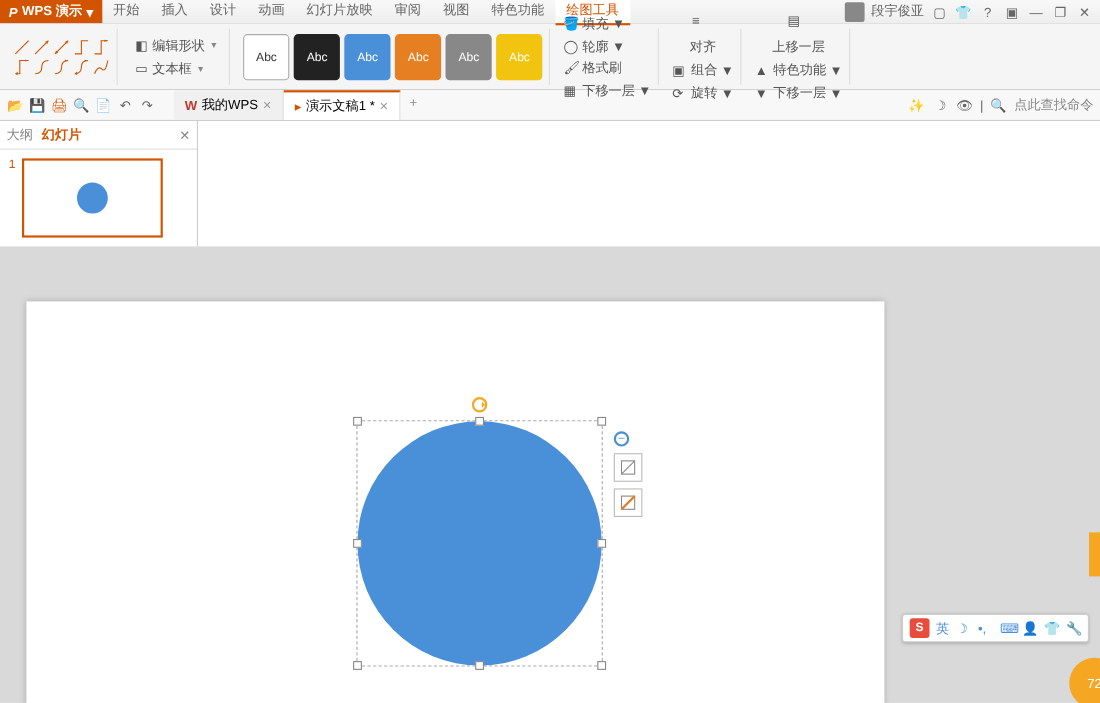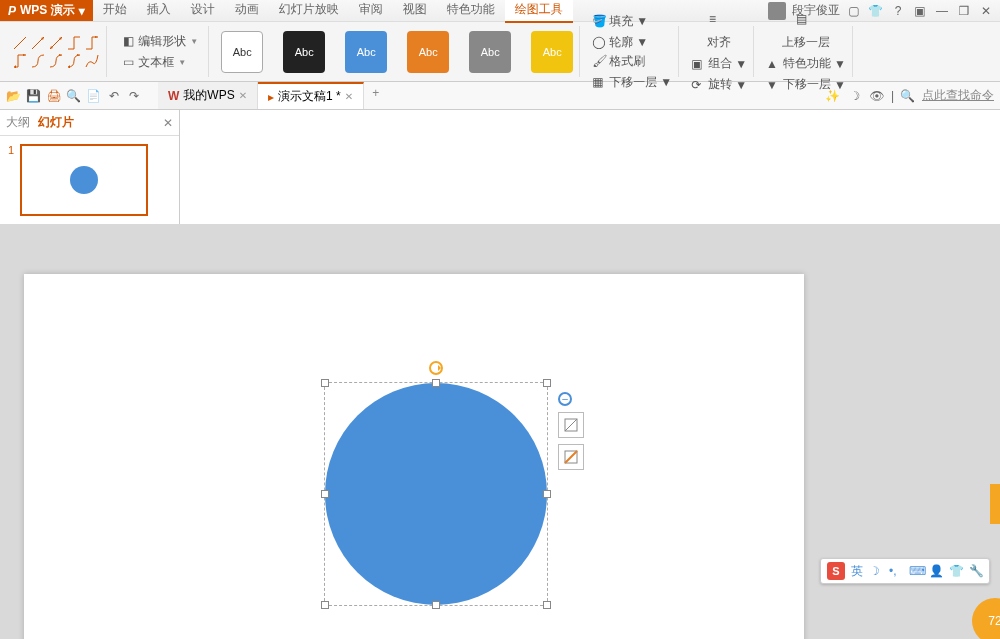--- a/index.html
+++ b/index.html
@@ -18,40 +18,40 @@
 .win-btn { width: 16px; height: 16px; display: flex; align-items: center; justify-content: center; color: #666; cursor: pointer; }
 
 
 .ribbon { height: 60px; background: #f5f5f5; border-bottom: 1px solid #ccc; display: flex; align-items: center; padding: 4px 6px; gap: 6px; }
 .ribbon-group { display: flex; flex-direction: column; gap: 2px; padding: 0 6px; height: 100%; justify-content: center; border-right: 1px solid #ddd; }
 .lines-grid { display: grid; grid-template-columns: repeat(5,16px); grid-template-rows: repeat(2,16px); gap: 2px; }
 .line-cell { width:16px; height:16px; border:1px solid transparent; display:flex; align-items:center; justify-content:center; color:#d25400; }
 .line-cell svg { width:14px; height:14px; }
 .dropdown-btn { display:flex; align-items:center; gap:4px; color:#555; padding:1px 4px; cursor:pointer; }
 .dropdown-btn .caret { font-size:8px; color:#888; }
-.shape-styles { display:flex; gap:20px; }
+.shape-styles { display:flex; gap:4px; }
 .shape-style { width:42px; height:42px; border-radius:4px; display:flex; align-items:center; justify-content:center; color:#fff; font-size:11px; cursor:pointer; }
 .s1{background:#fff;border:1px solid #aaa;color:#333}.s2{background:#222}.s3{background:#4a90d9}.s4{background:#e67e22}.s5{background:#888}.s6{background:#f1c40f}
 .ribbon-col { display:flex; flex-direction:column; gap:4px; }
 .ribbon-item { display:flex; align-items:center; gap:3px; color:#555; cursor:pointer; white-space:nowrap; }
 .ribbon-item .ico { width:14px; height:14px; display:inline-block; }
 .big-btn { display:flex; flex-direction:column; align-items:center; justify-content:center; gap:2px; padding:2px 6px; color:#555; cursor:pointer; }
 .big-btn .ico { width:20px; height:20px; }
 
 
 .qa-bar { height: 28px; background: #f8f8f8; border-bottom: 1px solid #ccc; display:flex; align-items:center; padding:0 6px; gap:6px; }
 .qa-icons { display:flex; gap:4px; }
 .qa-icon { width:16px; height:16px; display:flex; align-items:center; justify-content:center; cursor:pointer; }
 .doc-tabs { display:flex; gap:0; margin-left:10px; }
 .doc-tab { display:flex; align-items:center; gap:4px; padding:4px 10px; border-right:1px solid #ddd; background:#f0f0f0; cursor:pointer; }
 .doc-tab.active { background:#fff; border-top:2px solid #d25400; }
 .doc-tab .close-x { color:#999; font-size:10px; }
 .add-tab { padding:4px 8px; color:#888; cursor:pointer; }
 .qa-right { margin-left:auto; display:flex; align-items:center; gap:6px; color:#666; }
-.search-hint { color:#888;text-decoration:underline; }
+.search-hint { color:#888; }
 
 
 .main { display:flex; height: calc(100% - 22px - 60px - 28px); flex-direction: column; }
 .side-panel { width:180px; background:#fff; border-right:1px solid #ccc; display:flex; flex-direction:column; }
 .side-tabs { display:flex; align-items:center; padding:4px 6px; border-bottom:1px solid #ddd; gap:8px; }
 .side-tab { color:#888; cursor:pointer; }
 .side-tab.active { color:#d25400; font-weight:bold; }
 .side-close { margin-left:auto; color:#888; cursor:pointer; }
 .thumbs { flex:1; padding:8px; overflow:auto; }
 .thumb-item { display:flex; gap:6px; }

